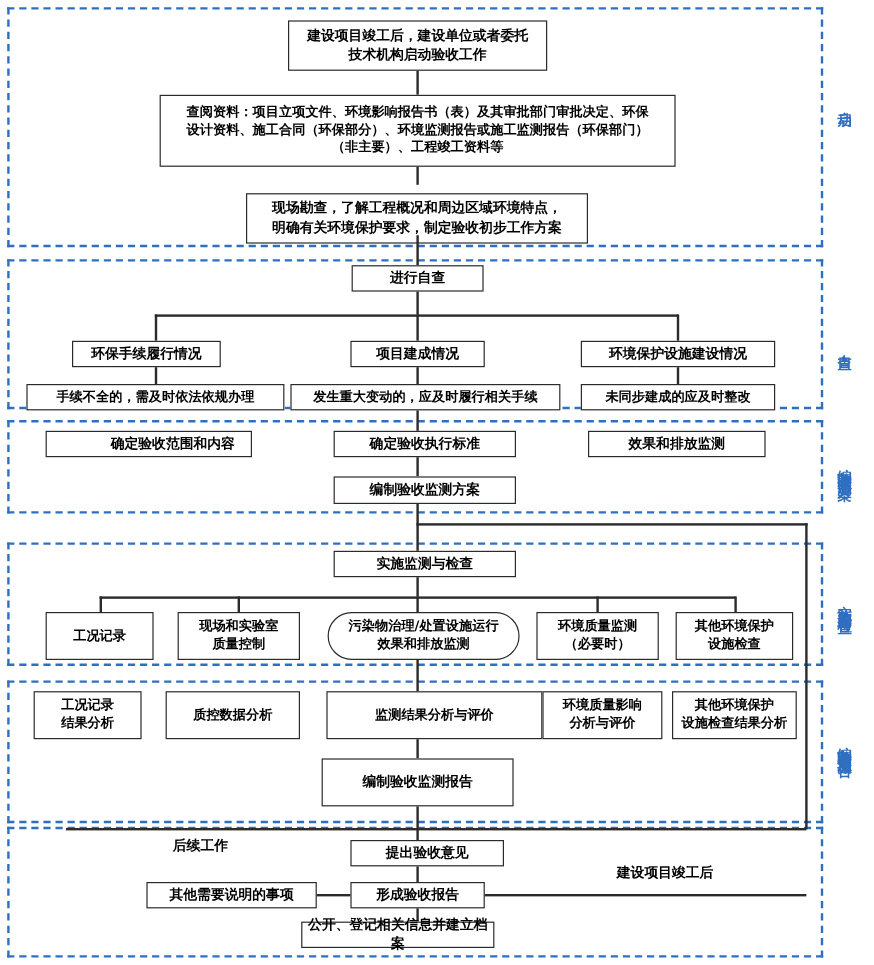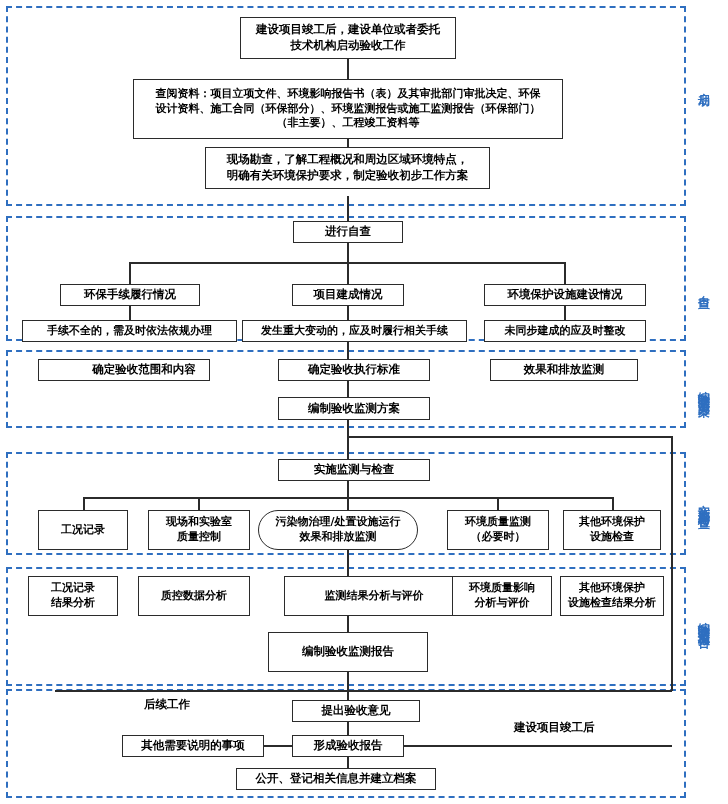--- a/index.html
+++ b/index.html
@@ -49,34 +49,34 @@
 技术机构启动验收工作</div>
 
   <div class="ln v" style="left:347px; top:59px; height:20px;"></div>
 
   <div class="node" style="left:133px; top:79px; width:430px; height:60px; white-space:pre-line; font-size:11px;">查阅资料：项目立项文件、环境影响报告书（表）及其审批部门审批决定、环保
 设计资料、施工合同（环保部分）、环境监测报告或施工监测报告（环保部门）
 （非主要）、工程竣工资料等</div>
 
   <div class="ln v" style="left:347px; top:139px; height:15px;"></div>
 
-  <div class="node" style="left:205px; top:147px; width:285px; height:42px; white-space:pre-line;">现场勘查，了解工程概况和周边区域环境特点，
+  <div class="node" style="left:205px; top:161px; width:285px; height:42px; white-space:pre-line;">现场勘查，了解工程概况和周边区域环境特点，
 明确有关环境保护要求，制定验收初步工作方案</div>
 
   <div class="ln v" style="left:347px; top:196px; height:25px;"></div>
 
   <div class="node" style="left:293px; top:221px; width:110px; height:22px;">进行自查</div>
 
   <div class="ln v" style="left:347px; top:243px; height:19px;"></div>
   <div class="ln h" style="left:129px; top:262px; width:436px;"></div>
   <div class="ln v" style="left:129px; top:262px; height:22px;"></div>
   <div class="ln v" style="left:347px; top:262px; height:22px;"></div>
   <div class="ln v" style="left:564px; top:262px; height:22px;"></div>
 
-  <div class="node" style="left:60px;  top:284px; width:140px; height:22px;">环保手续履行情况</div>
+  <div class="node" style="left:60px;  top:284px; width:124px; height:22px;">环保手续履行情况</div>
   <div class="node" style="left:292px; top:284px; width:112px; height:22px;">项目建成情况</div>
   <div class="node" style="left:484px; top:284px; width:162px; height:22px;">环境保护设施建设情况</div>
 
   <div class="ln v" style="left:129px; top:306px; height:14px;"></div>
   <div class="ln v" style="left:347px; top:306px; height:14px;"></div>
   <div class="ln v" style="left:564px; top:306px; height:14px;"></div>
 
   <div class="node small" style="left:22px;  top:320px; width:215px; height:22px;">手续不全的，需及时依法依规办理</div>
   <div class="node small" style="left:484px; top:320px; width:162px; height:22px;">未同步建成的应及时整改</div>
   <div class="node small" style="left:242px; top:320px; width:225px; height:22px;">发生重大变动的，应及时履行相关手续</div>
@@ -102,33 +102,33 @@
   <div class="ln h" style="left:83px; top:497px; width:530px;"></div>
   <div class="ln v" style="left:83px;  top:497px; height:13px;"></div>
   <div class="ln v" style="left:198px; top:497px; height:13px;"></div>
   <div class="ln v" style="left:347px; top:497px; height:13px;"></div>
   <div class="ln v" style="left:497px; top:497px; height:13px;"></div>
   <div class="ln v" style="left:612px; top:497px; height:13px;"></div>
 
   <div class="node small" style="left:38px;  top:510px; width:90px;  height:40px;">工况记录</div>
   <div class="node small" style="left:148px; top:510px; width:102px; height:40px; white-space:pre-line;">现场和实验室
 质量控制</div>
-  <div class="node small" style="left:258px; top:510px; width:160px; height:40px; white-space:pre-line;border-radius:20px;">污染物治理/处置设施运行
+  <div class="node small" style="left:273px; top:510px; width:160px; height:40px; white-space:pre-line;border-radius:20px;">污染物治理/处置设施运行
 效果和排放监测</div>
   <div class="node small" style="left:447px; top:510px; width:102px; height:40px; white-space:pre-line;">环境质量监测
 （必要时）</div>
   <div class="node small" style="left:563px; top:510px; width:98px;  height:40px; white-space:pre-line;">其他环境保护
 设施检查</div>
 
   <div class="ln v" style="left:347px; top:550px; height:28px;"></div>
 
   <div class="node small" style="left:28px;  top:576px; width:90px;  height:40px; white-space:pre-line;">工况记录
 结果分析</div>
   <div class="node small" style="left:138px; top:576px; width:112px; height:40px;">质控数据分析</div>
-  <div class="node small" style="left:284px; top:576px; width:180px; height:40px;">监测结果分析与评价</div>
+  <div class="node small" style="left:272px; top:576px; width:180px; height:40px;">监测结果分析与评价</div>
   <div class="node small" style="left:452px; top:576px; width:100px; height:40px; white-space:pre-line;">环境质量影响
 分析与评价</div>
   <div class="node small" style="left:560px; top:576px; width:104px; height:40px; white-space:pre-line;">其他环境保护
 设施检查结果分析</div>
 
   <div class="ln v" style="left:347px; top:616px; height:16px;"></div>
 
   <div class="node" style="left:268px; top:632px; width:160px; height:40px;">编制验收监测报告</div>
 
   <div class="ln v" style="left:347px; top:672px; height:28px;"></div>
@@ -142,15 +142,15 @@
   <div class="ln v" style="left:347px; top:722px; height:13px;"></div>
 
   <div class="node" style="left:122px; top:735px; width:142px; height:22px;">其他需要说明的事项</div>
   <div class="node" style="left:292px; top:735px; width:112px; height:22px;">形成验收报告</div>
 
   <div class="ln h" style="left:264px; top:745px; width:28px;"></div>
   <div class="ln h" style="left:404px; top:745px; width:268px;"></div>
 
   <div class="ln v" style="left:347px; top:757px; height:11px;"></div>
 
-  <div class="node" style="left:236px; top:768px; width:200px; height:22px;">公开、登记相关信息并建立档案</div>
+  <div class="node" style="left:251px; top:768px; width:161px; height:22px;">公开、登记相关信息并建立档案</div>
 
 </div>
 
 </body></html>

